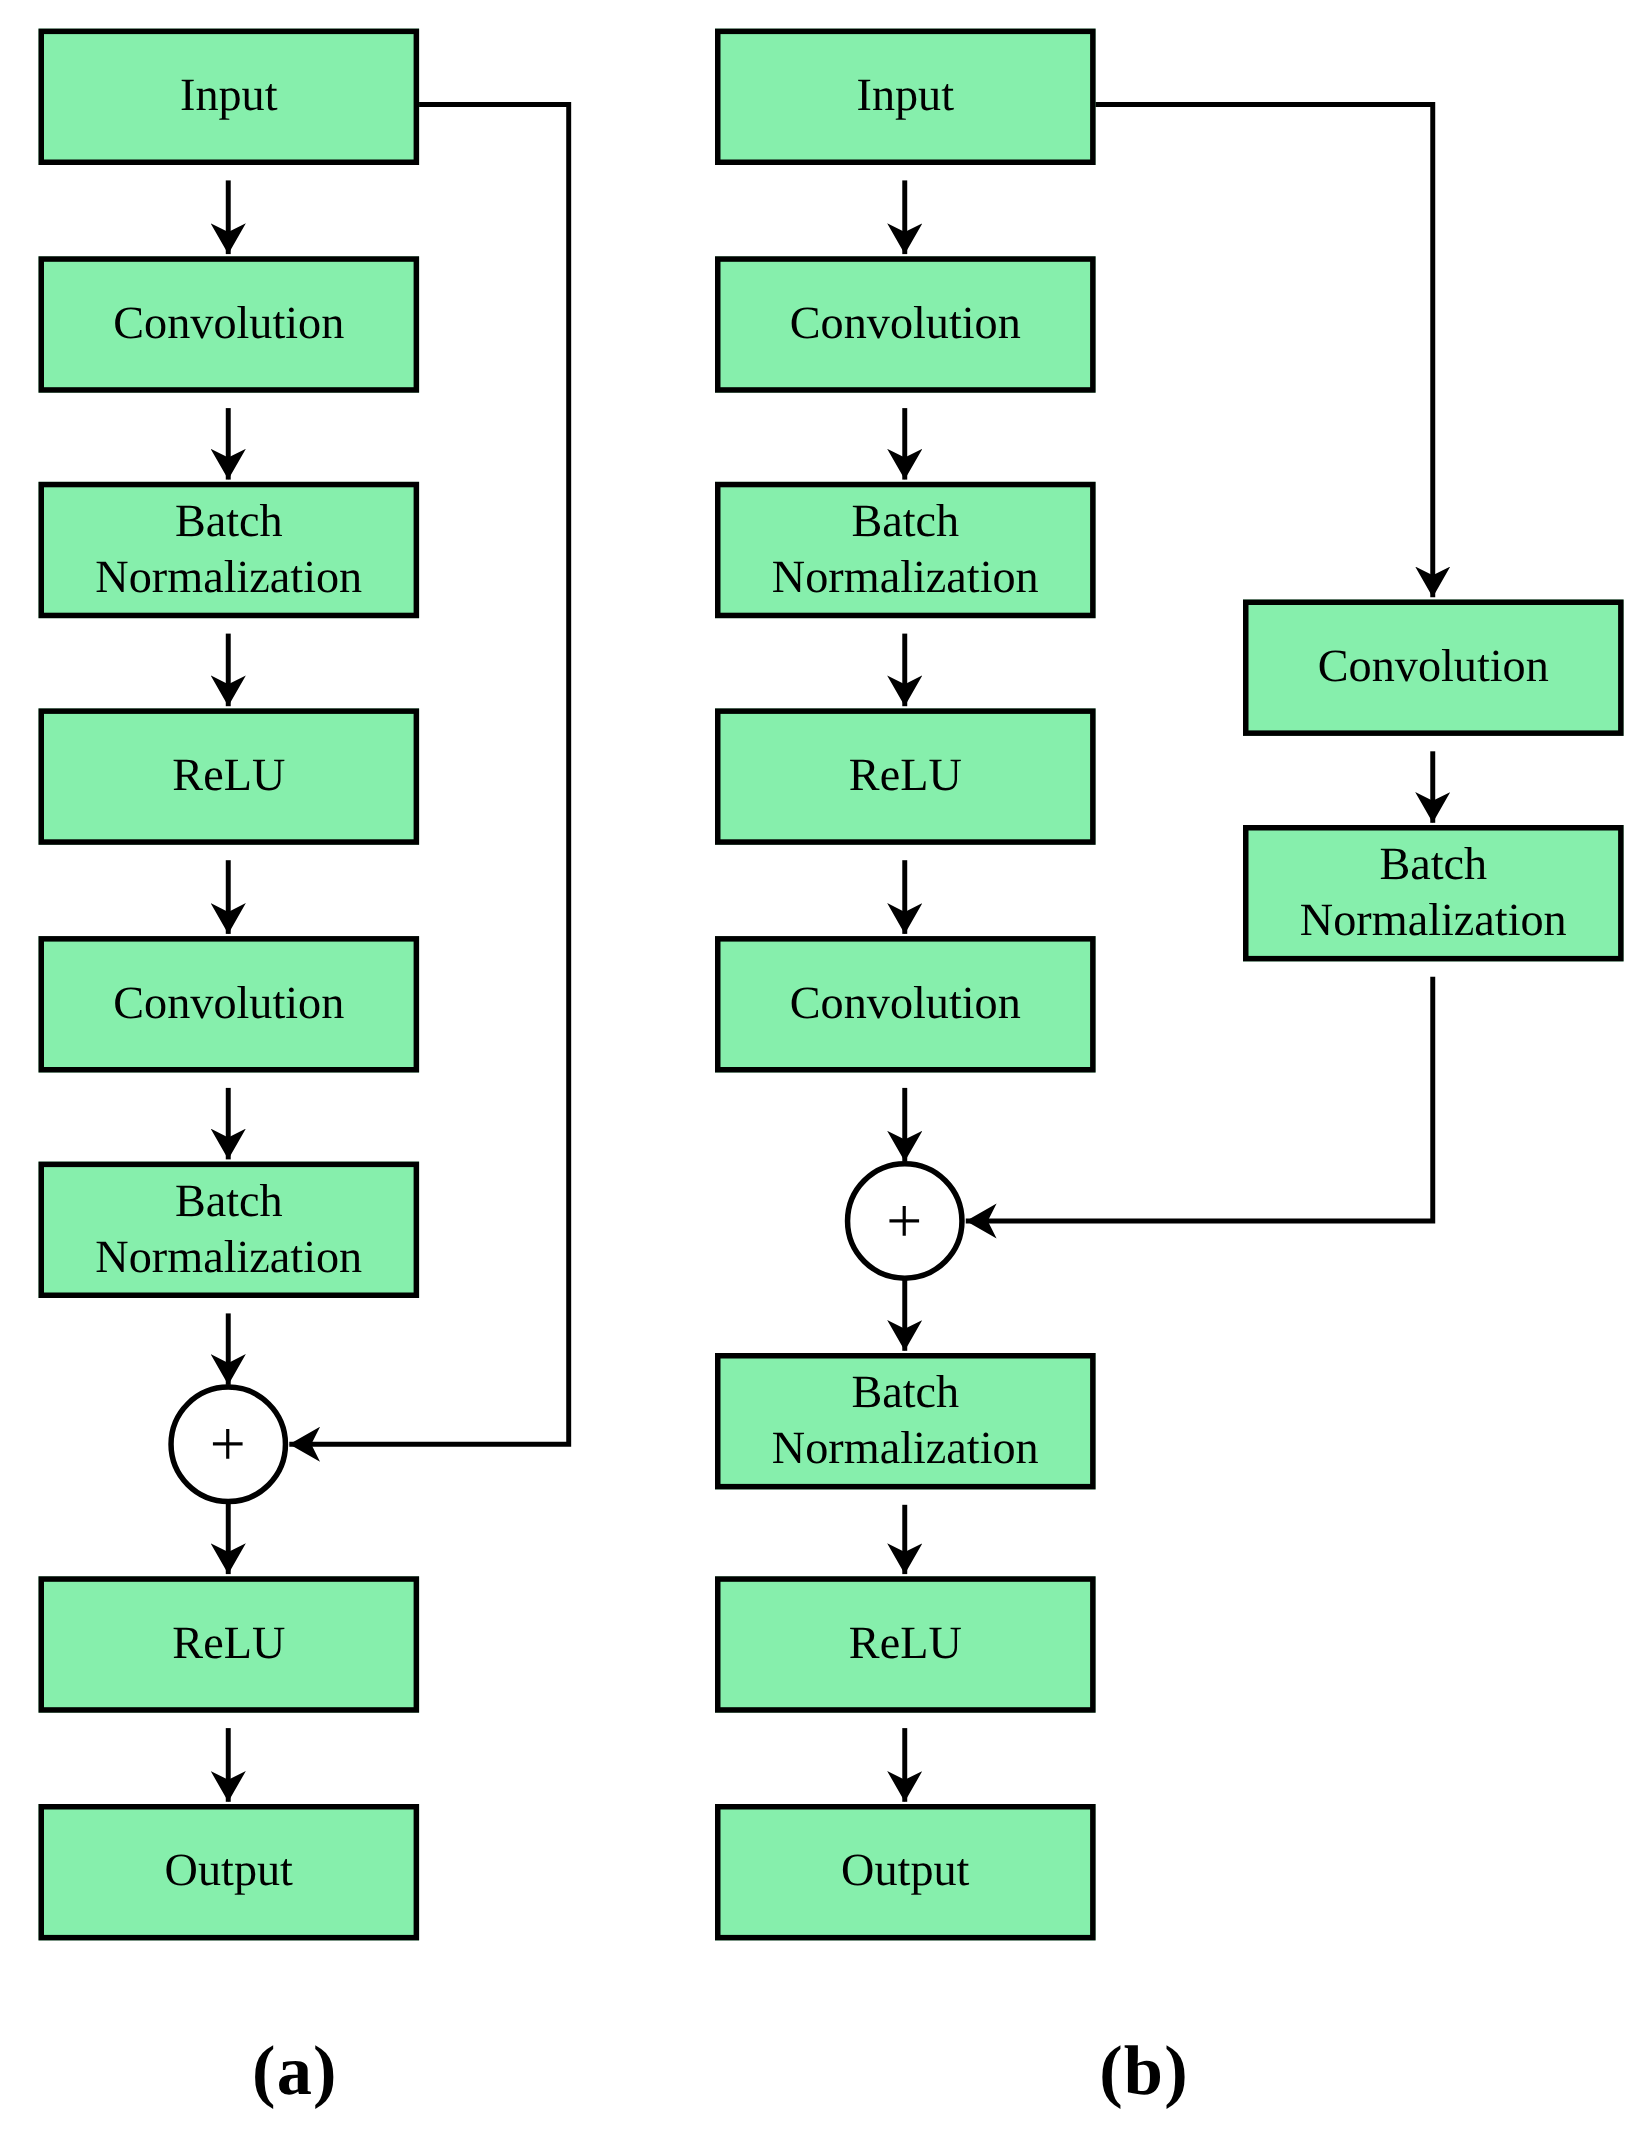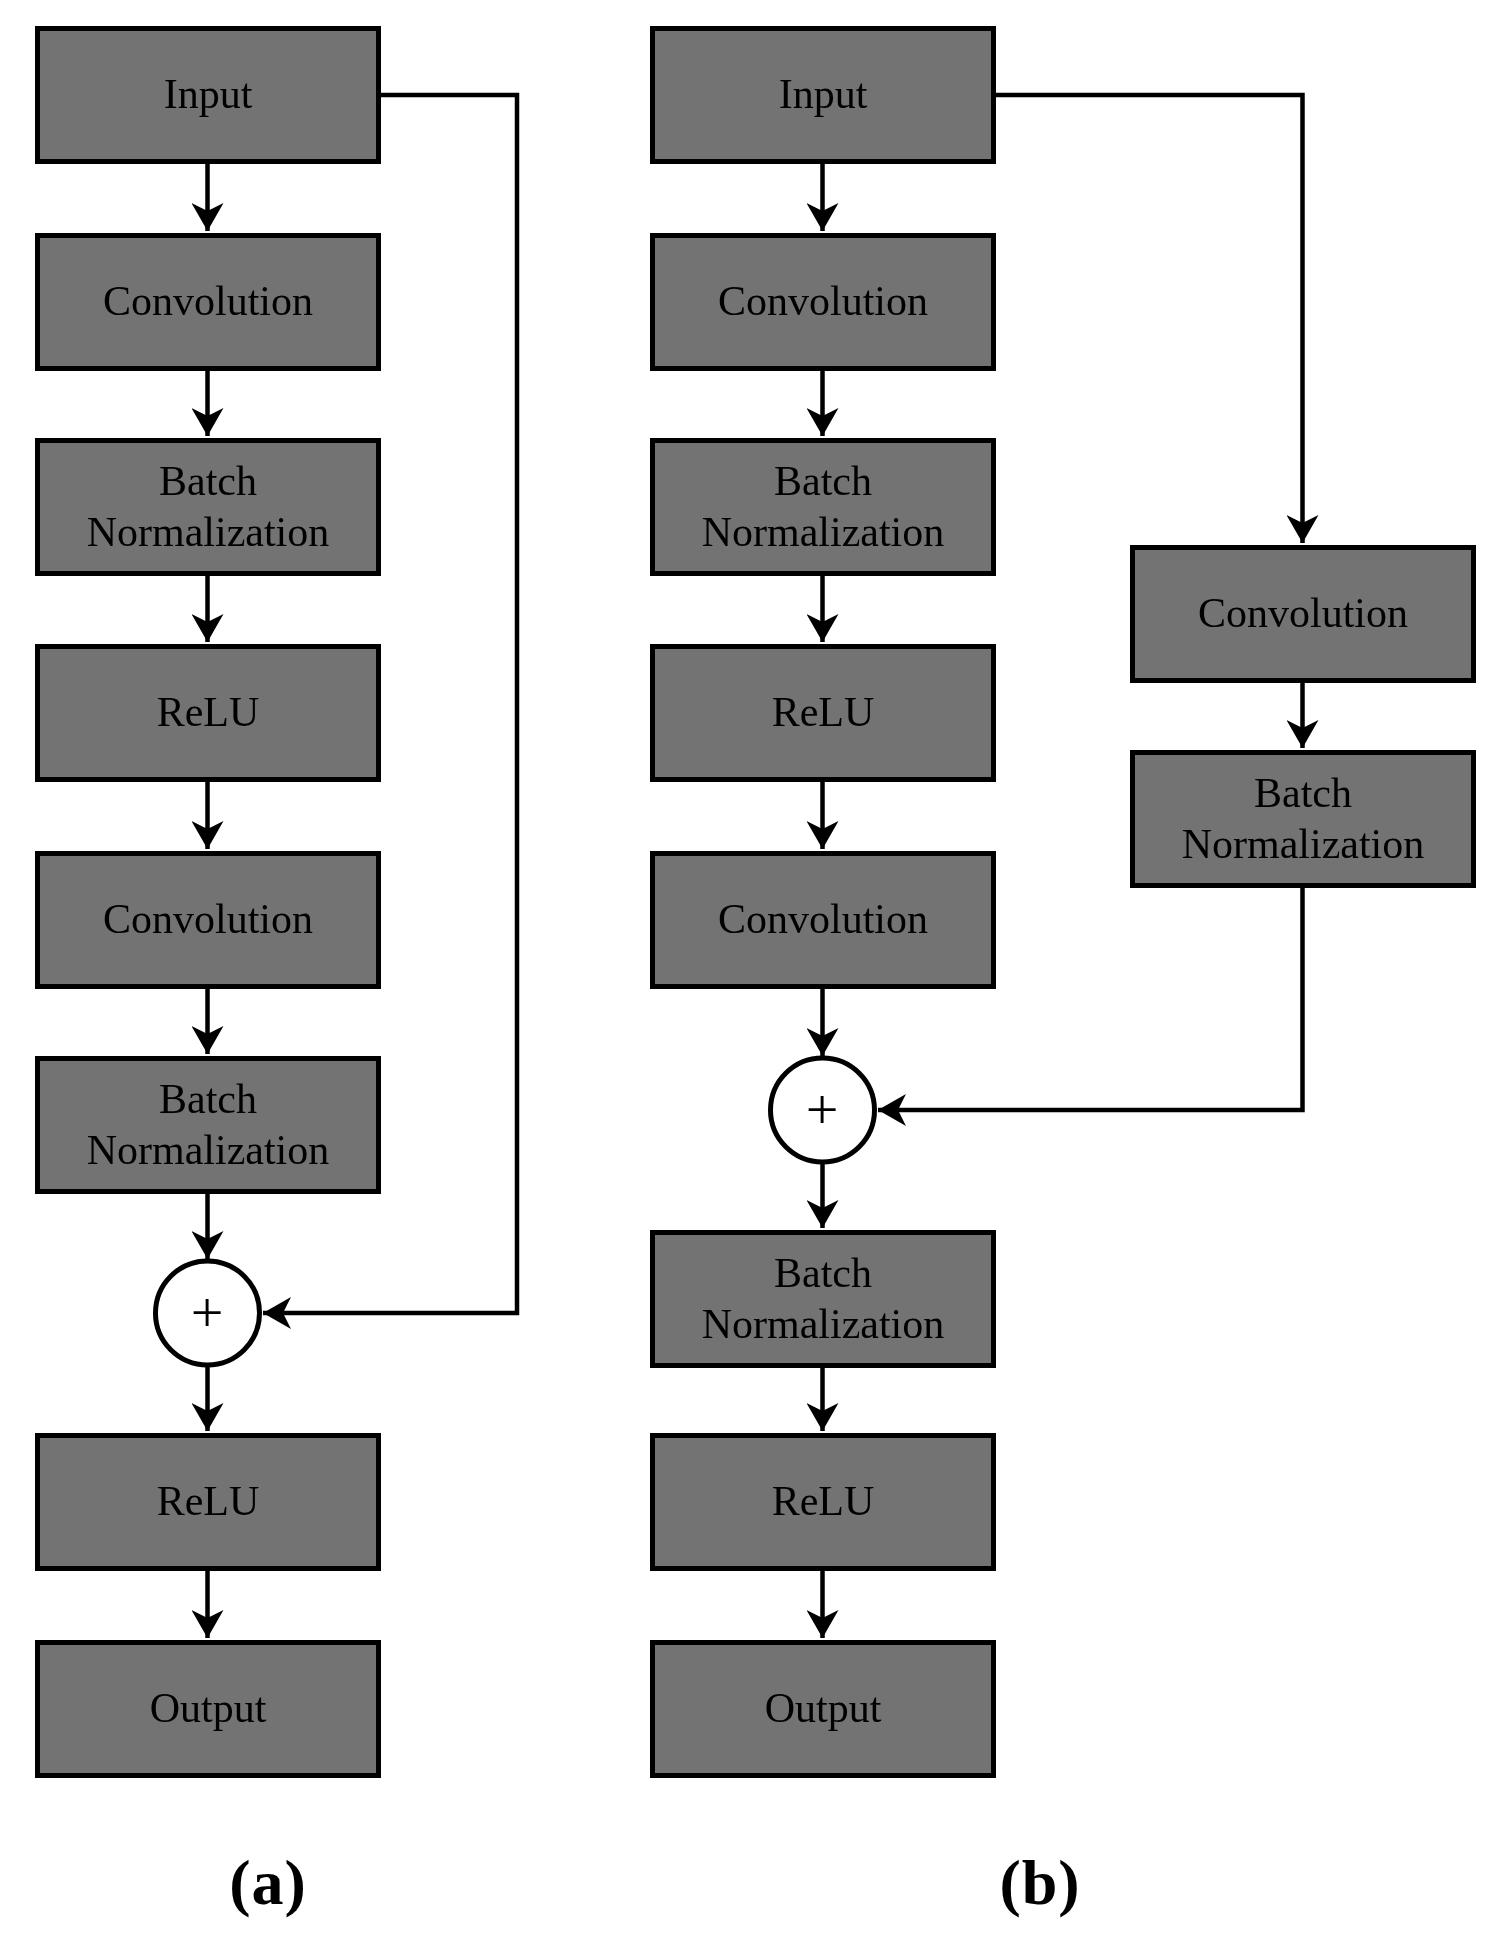--- a/index.html
+++ b/index.html
@@ -19,23 +19,23 @@
     position: absolute;
     left: 0;
     top: 0;
     width: 1500px;
     height: 1945px;
   }
   .node {
     position: absolute;
     box-sizing: border-box;
     width: 346px;
-    height: 138px;
+    height: 124px;
     border: 5px solid #000000;
-    background: #737373;
+    background: #86efac;
     display: flex;
     align-items: center;
     justify-content: center;
     text-align: center;
     font-size: 42px;
     line-height: 1.22;
     padding: 0 10px;
   }
   .adder-plus {
     position: absolute;

